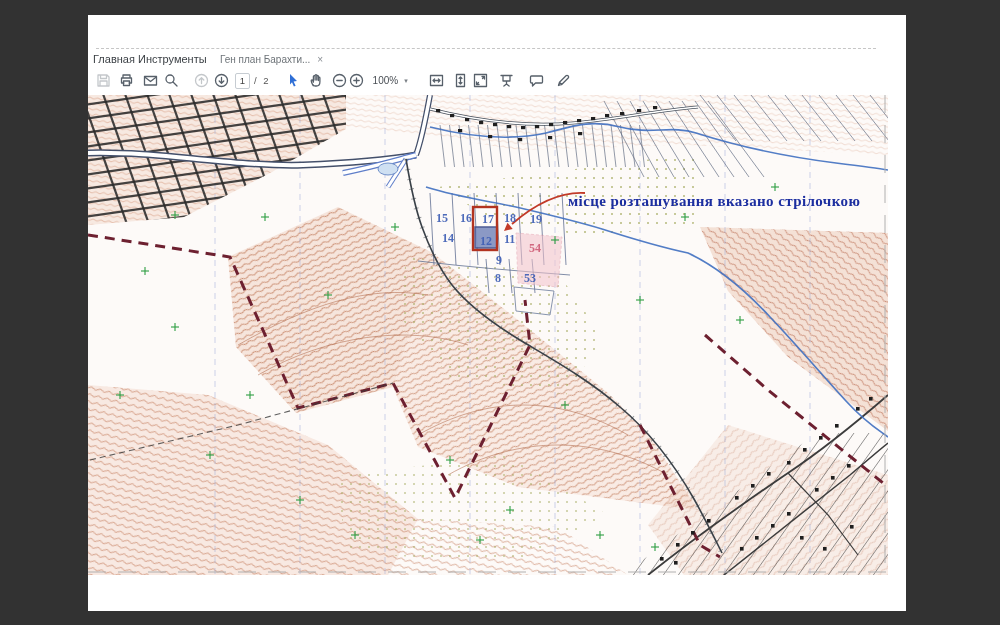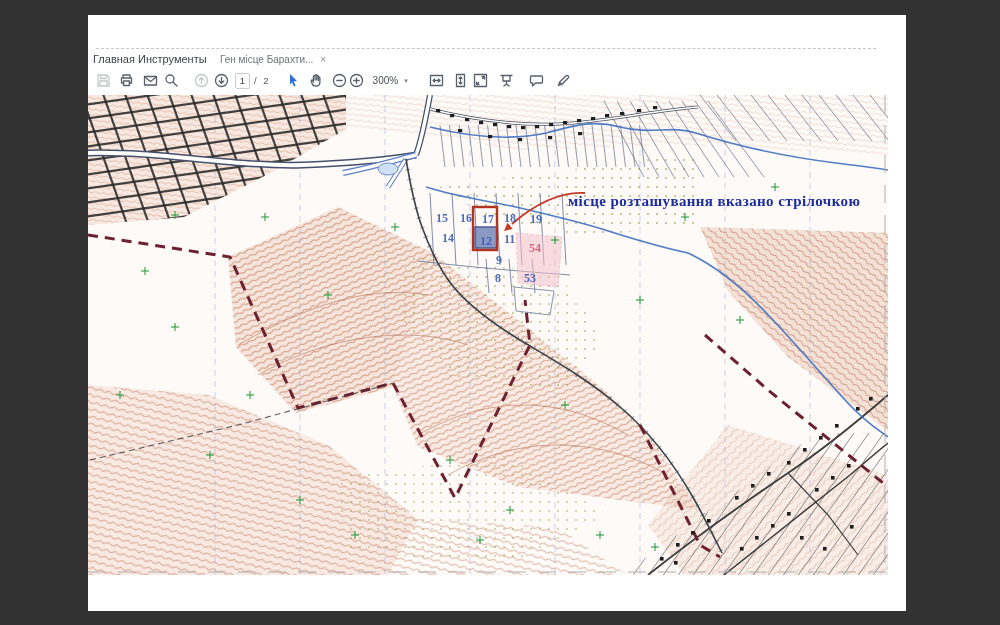--- a/index.html
+++ b/index.html
@@ -52,21 +52,21 @@
 
 <div class="stage">
   <div class="window">
 
     <div class="scan-divider"></div>
 
     <div class="menubar">
       <span class="menu-item menu-home">Главная</span>
       <span class="menu-item menu-tools">Инструменты</span>
       <span class="doc-tab">
-        <span>Ген місце Барахти...</span><span class="tab-close">×</span>
+        <span>Ген план Барахти...</span><span class="tab-close">×</span>
       </span>
     </div>
 
     <div class="toolbar">
       <span class="tbtn dis">
         <svg class="ticon" viewBox="0 0 17 17">
             <path d="M3,3 h9 l2,2 v9 h-11 z M5.5,3 v3.5 h6 v-3.5 M5,13.5 v-4.5 h7 v4.5"></path>
           </svg>
         </span>
       <span class="tbtn" style="margin-left:6px">
@@ -116,21 +116,21 @@
             <path d="M5.8,8.5 h5.4"></path>
           </svg>
         </span>
       <span class="tbtn">
         <svg class="ticon" viewBox="0 0 17 17">
             <circle cx="8.5" cy="8.5" r="6"></circle>
             <path d="M5.8,8.5 h5.4 M8.5,5.8 v5.4"></path>
           </svg>
         </span>
       <span class="zoomlvl">
-        <span>300%</span>
+        <span>100%</span>
         <span class="caret">▾</span>
         </span>
       <span class="tbtn" style="margin-left:20px">
         <svg class="ticon" viewBox="0 0 17 17">
             <rect x="2.5" y="3.5" width="12" height="10"></rect>
             <path d="M5,8.5 h7 M5,8.5 l1.6,-1.6 M5,8.5 l1.6,1.6 M12,8.5 l-1.6,-1.6 M12,8.5 l-1.6,1.6"></path>
           </svg>
         </span>
       <span class="tbtn" style="margin-left:7px">
         <svg class="ticon" viewBox="0 0 17 17">

